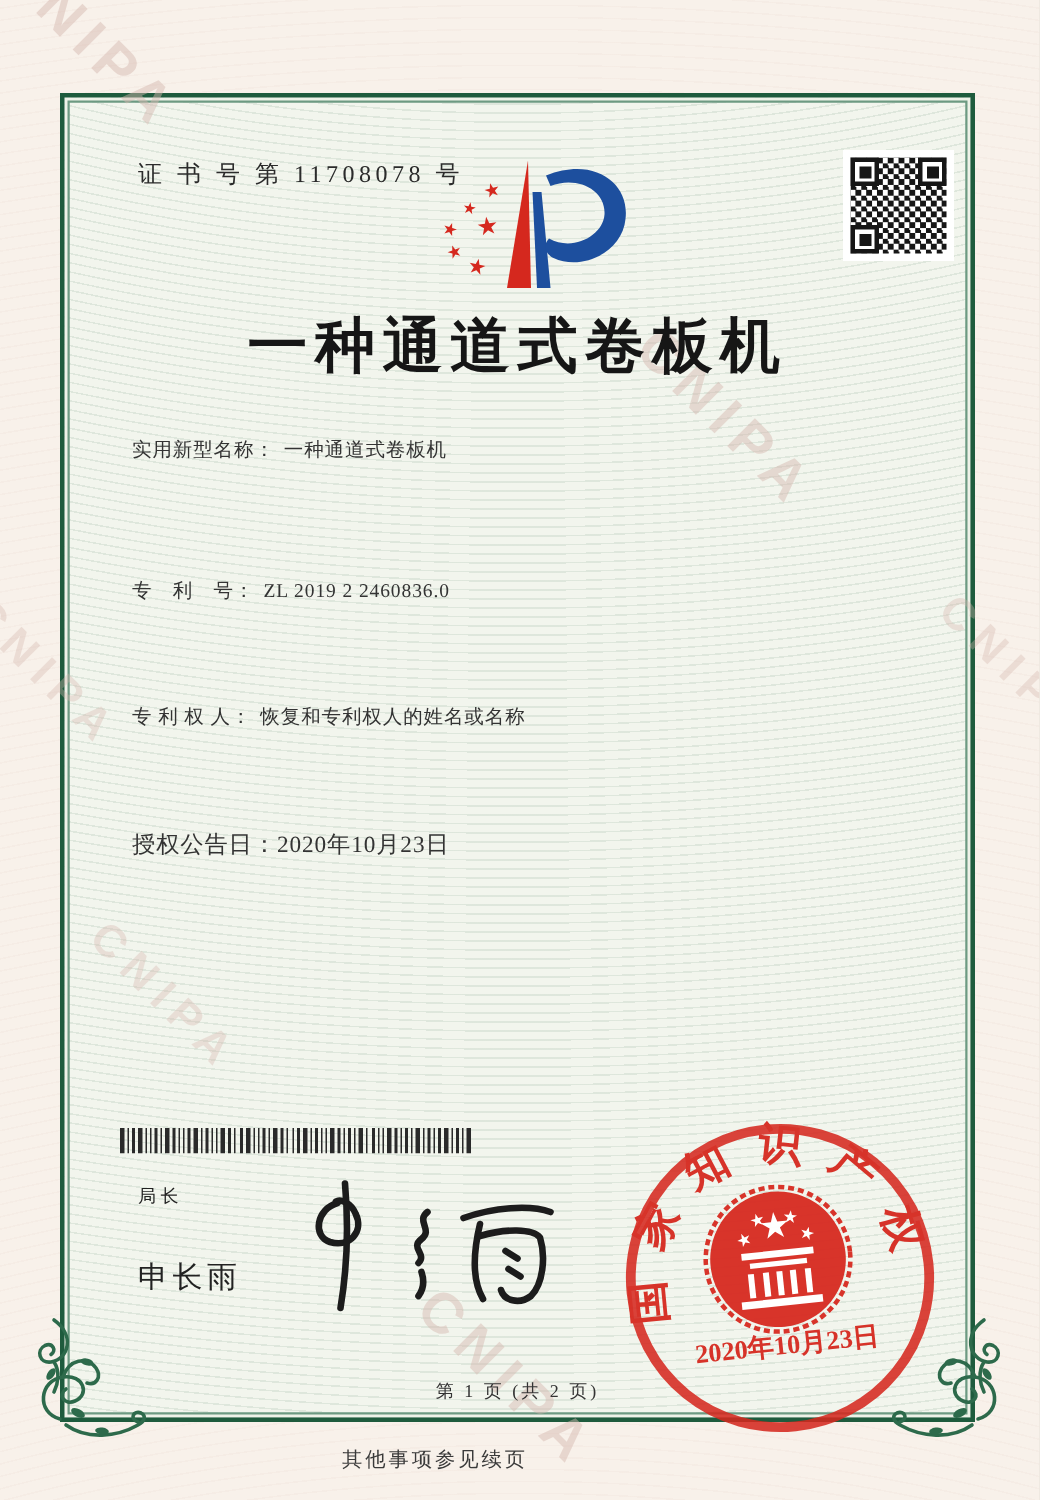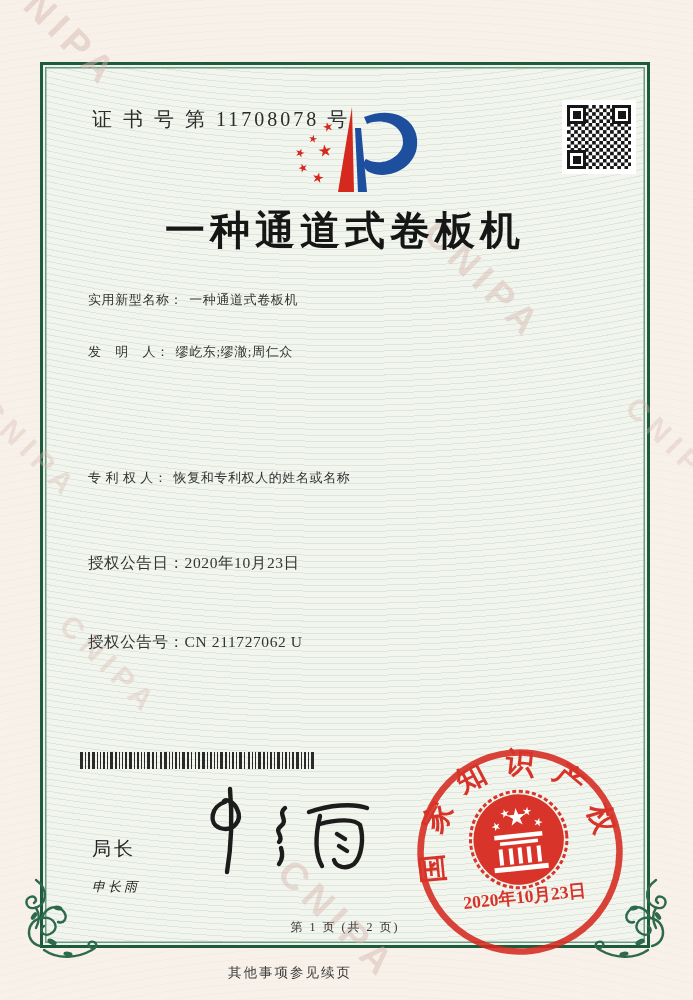--- a/index.html
+++ b/index.html
@@ -16,38 +16,38 @@
   .wm.small{font-size:30px;color:rgba(214,184,175,.36);}
   .frame{
     position:absolute;z-index:1;left:40px;top:62px;width:610px;height:886px;box-sizing:border-box;
     border:3px solid #1e5b3d;
     box-shadow:inset 0 0 0 2px #eef2e8, inset 0 0 0 3.5px #6d9a82;
     background:
       repeating-radial-gradient(circle 1600px at 50% -1250px, rgba(108,148,122,.15) 0 1px, transparent 1px 6px),
       #f2f5ed;
   }
   .content{position:absolute;inset:0;z-index:3;}
-  .cert-no{position:absolute;left:92px;top:106px;font-size:20px;letter-spacing:3px;color:#2b2b2b;}
+  .cert-no{position:absolute;left:92px;top:106px;font-size:16px;letter-spacing:3px;color:#2b2b2b;}
   .logo{position:absolute;left:268px;top:98px;width:162px;height:100px;}
   .qr{position:absolute;left:562px;top:100px;width:74px;height:74px;background:#fff;padding:5px;box-sizing:border-box;}
   .qr-pattern{width:100%;height:100%;background:repeating-conic-gradient(#161616 0% 25%, #ffffff 0% 50%);background-size:7.2px 7.2px;}
   .qr-finder{position:absolute;width:19px;height:19px;background:#fff;border:3.2px solid #161616;box-sizing:border-box;}
   .qr-finder::after{content:"";position:absolute;inset:2.5px;background:#161616;}
   .qr-tl{left:5px;top:5px}.qr-tr{right:5px;top:5px}.qr-bl{left:5px;bottom:5px}
   .title{position:absolute;left:40px;top:203px;width:610px;text-align:center;
          font-size:40px;font-weight:bold;letter-spacing:5px;color:#161616;}
   .row{position:absolute;left:88px;font-size:13px;color:#333;letter-spacing:.6px;white-space:nowrap;}
   .row .lbl{margin-right:6px;}
   .r0{top:291px}.r1{top:343px}.r2{top:385px}.r3{top:427px}.r4{top:469px}.r5{top:511px}
-  .row-grant{position:absolute;left:88px;top:553px;font-size:15.5px;color:#333;letter-spacing:.6px;white-space:nowrap;display:flex;gap:58px;flex-direction:column;}
+  .row-grant{position:absolute;left:88px;top:553px;font-size:15.5px;color:#333;letter-spacing:.6px;white-space:nowrap;display:flex;gap:58px;}
   .paras{position:absolute;left:76px;top:586px;width:542px;}
   .paras p{margin:0;font-size:14.5px;line-height:1.95;text-align:justify;text-indent:2em;color:#333;letter-spacing:.4px;}
   .barcode{position:absolute;left:80px;top:752px;width:236px;height:17px;}
-  .officer-title{position:absolute;left:92px;top:836px;font-size:19px;letter-spacing:3px;color:#222;}
-  .officer-name{position:absolute;left:92px;top:878px;font-size:13px;letter-spacing:3px;color:#222;font-style:italic;}
+  .officer-title{position:absolute;left:92px;top:789px;font-size:12px;letter-spacing:3px;color:#222;}
+  .officer-name{position:absolute;left:92px;top:838px;font-size:20px;letter-spacing:3px;color:#222;}
   .signature{position:absolute;left:193px;top:782px;width:190px;height:100px;}
   .seal{position:absolute;left:412px;top:744px;width:216px;height:216px;mix-blend-mode:multiply;opacity:.95;transform:rotate(-6deg);}
   .page-num{position:absolute;left:40px;top:919px;width:610px;text-align:center;font-size:12px;letter-spacing:2px;color:#333;}
   .note{position:absolute;left:0;top:964px;width:580px;text-align:center;font-size:13.5px;letter-spacing:2px;color:#3a3a3a;}
   .orn{position:absolute;width:100px;height:100px;z-index:2;}
   .orn-l{left:6px;top:872px;}
   .orn-r{left:586px;top:872px;transform:scaleX(-1);}
 </style>
 </head>
 <body>
@@ -122,29 +122,28 @@
       <div class="qr-finder qr-tl"></div>
       <div class="qr-finder qr-tr"></div>
       <div class="qr-finder qr-bl"></div>
     </div>
 
     <div class="title">一种通道式卷板机</div>
 
     <div class="row r0">
       <span class="lbl">实用新型名称：</span><span>一种通道式卷板机</span>
     </div>
-    <div class="row r1">
-      <span class="lbl">发　明　人：</span><span>缪屹东;缪澈;周仁众</span>
+    <div class="row r2">
+      <span class="lbl">专　利　号：</span><span>ZL 2019 2 2460836.0</span>
     </div>
     <div class="row r4">
       <span class="lbl">专 利 权 人：</span><span>恢复和专利权人的姓名或名称</span>
     </div>
     <div class="row-grant">
       <span><span class="lbl">授权公告日：</span><span>2020年10月23日</span></span>
-      <span><span class="lbl">授权公告号：</span><span>CN 211727062 U</span></span>
     </div>
 
 
     <svg class="barcode" viewBox="0 0 236 17" preserveAspectRatio="none">
       <g fill="#2a2a2a">
         <rect x="0" width="3" height="17"></rect>
           <rect x="5" width="1" height="17"></rect>
           <rect x="8" width="2" height="17"></rect>
           <rect x="12" width="3" height="17"></rect>
         <rect x="17" width="1" height="17"></rect>

